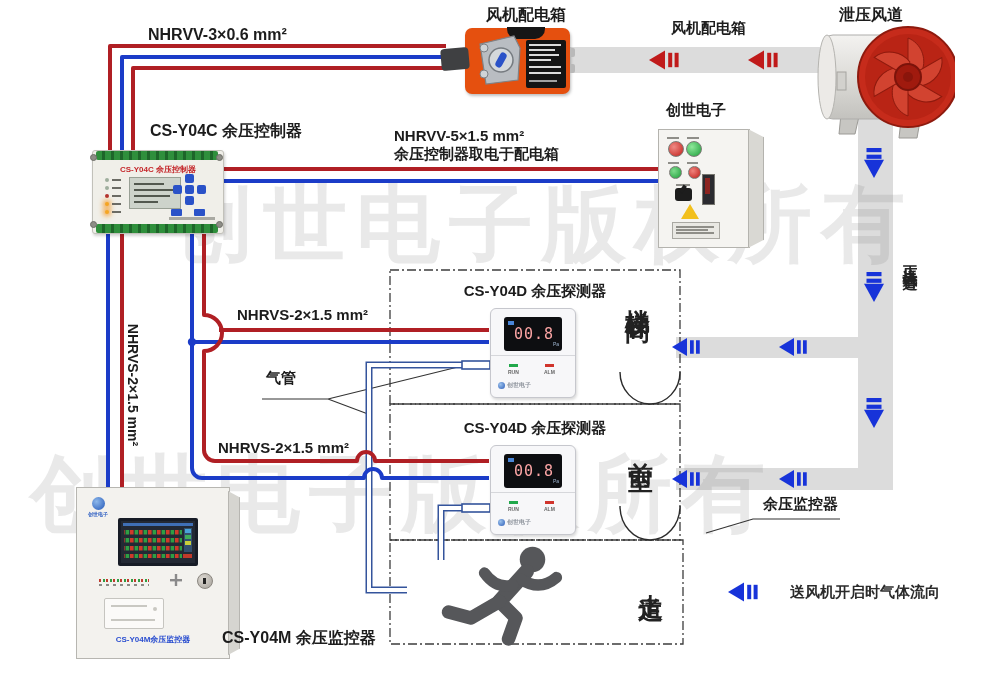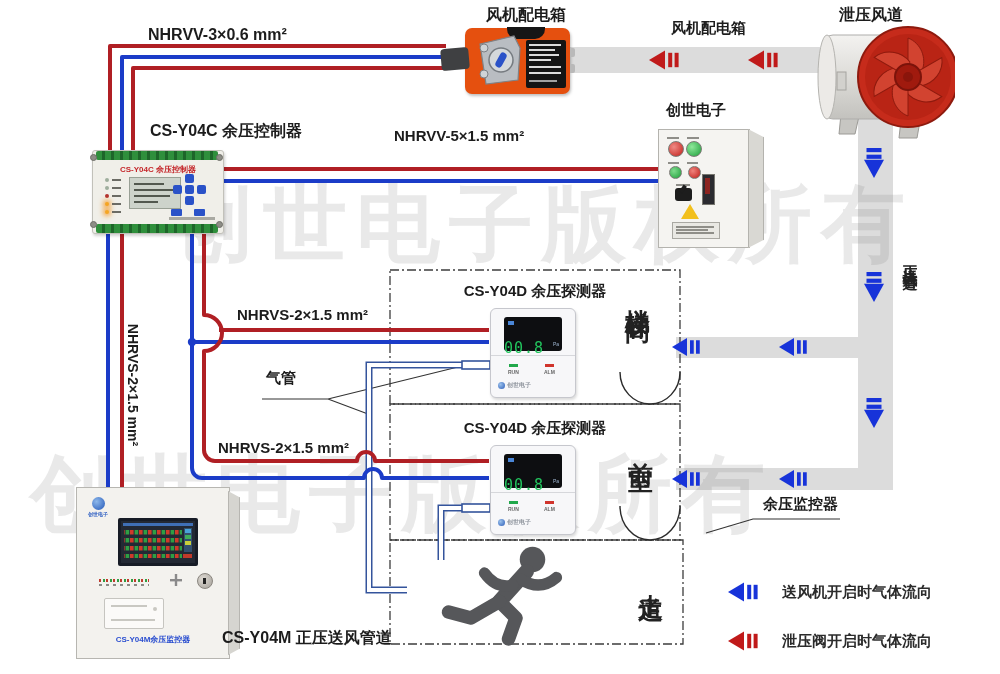--- a/index.html
+++ b/index.html
@@ -63,22 +63,22 @@
   .knob:after{content:"";position:absolute;left:6px;top:-3px;width:4px;height:8px;background:#1d1d1d;transform:rotate(35deg);}
   .meter{position:absolute;width:11px;height:29px;background:#2b2b30;border:1px solid #77766f;}
   .meter i{position:absolute;left:2px;top:3px;width:5px;height:16px;background:#8c2420;display:block;}
   .warn{position:absolute;width:0;height:0;border-left:9px solid transparent;border-right:9px solid transparent;border-bottom:15px solid #f2c01d;}
   .plate{position:absolute;background:#e9e8e3;border:1px solid #a9a8a2;}
   .plate i{position:absolute;left:3px;height:1.5px;background:#8f8e88;display:block;}
   
   .det{width:84px;height:88px;background:#f7f7f9;border:1px solid #c6c7cd;border-radius:6px;box-shadow:1px 2px 3px rgba(0,0,0,0.15);}
   .det .scr{position:absolute;left:13px;top:8px;width:58px;height:34px;background:#0d0e11;border-radius:3px;}
   .det .scr .ico{position:absolute;left:4px;top:4px;width:6px;height:4px;background:#4a86d8;}
-  .det .val{position:absolute;left:0;right:8px;top:22px;text-align:left;font-family:"DejaVu Sans Mono",monospace;
-            font-size:15px;color:#22c55e;letter-spacing:1px;}
+  .det .val{position:absolute;left:0;right:8px;top:8px;text-align:right;font-family:"DejaVu Sans Mono",monospace;
+            font-size:15px;color:#fca5a5;letter-spacing:1px;}
   .det .unit{position:absolute;right:3px;bottom:4px;font-size:5px;color:#9fb6d2;}
   .det .div{position:absolute;left:0;top:46px;width:100%;height:1px;background:#d6d7db;}
   .det .dash{position:absolute;width:9px;height:3px;}
   .det .dlbl{position:absolute;font-size:5px;color:#666;font-weight:bold;}
   .det .brand{position:absolute;left:7px;bottom:7px;display:flex;align-items:center;gap:2px;}
   .det .swirl{width:7px;height:7px;border-radius:50%;background:radial-gradient(circle at 35% 35%,#9cc2ec,#2b5cb8);}
   .det .btxt{font-size:6px;color:#8d939c;font-weight:bold;}
   
   .mon-front{left:76px;top:487px;width:152px;height:170px;background:#f3f2ee;border:1px solid #b7b6b1;}
   .mon-side{left:228px;top:491px;width:10px;height:162px;background:#d6d5d0;border:1px solid #b7b6b1;
@@ -91,21 +91,21 @@
      background:repeating-linear-gradient(90deg,#c23a2c 0 2px,transparent 2px 4px,#2f9e44 4px 6px,transparent 6px 7px);}
   .mon-ledlbl{position:absolute;left:22px;top:96px;width:50px;height:2px;
      background:repeating-linear-gradient(90deg,#8b8a85 0 3px,transparent 3px 7px);}
   .mon-lock{position:absolute;left:120px;top:85px;width:14px;height:14px;border-radius:50%;
      background:radial-gradient(circle at 35% 35%,#ddd9d2,#a5a19a);border:1px solid #8a867f;}
   .mon-lock:after{content:"";position:absolute;left:5px;top:4px;width:3px;height:6px;background:#222;}
   .mon-printer{position:absolute;left:27px;top:110px;width:58px;height:29px;background:#fbfaf8;border:1px solid #c6c5c0;border-radius:2px;}
   .mon-printer i{position:absolute;display:block;background:#c9c8c2;}
   .mon-plate{position:absolute;left:0;right:0;top:146px;text-align:center;font-size:8px;font-weight:bold;color:#2b4fd0;}
   
-  .legend-row{position:absolute;z-index:6;display:flex;align-items:center;gap:22px;}
+  .legend-row{position:absolute;z-index:6;display:flex;align-items:center;gap:30px;}
   .legend-row .lgl{font-size:15px;font-weight:bold;color:#2b2b2b;}
 </style>
 </head>
 <body>
 
 <div class="stage">
 
   <div class="duct" style="left:570px;top:47px;width:250px;height:26px;"></div>
   <div class="duct" style="left:858px;top:118px;width:35px;height:372px;"></div>
   <div class="duct" style="left:676px;top:337px;width:182px;height:21px;"></div>
@@ -424,51 +424,42 @@
       <path d="M55,22 C64,28 72,27 79,21" stroke-width="7.5"></path>
       <path d="M50,26 C42,28 36,25 31,18" stroke-width="7.5"></path>
       <path d="M41,37 L52,48 L47,62" stroke-width="9"></path>
       <path d="M41,37 L22,48 L7,44" stroke-width="9"></path>
     </g>
   </svg>
 
   <div class="lbl fs16" style="left:148px;top:26px;">NHRVV-3×0.6 mm²</div>
   <div class="lbl fs16" style="left:150px;top:121px;">CS-Y04C 余压控制器</div>
   <div class="lbl fs15" style="left:394px;top:127px;">NHRVV-5×1.5 mm²</div>
+  <div class="lbl fs15" style="left:394px;top:145px;">余压控制器取电于配电箱</div>
   <div class="lbl fs16" style="left:486px;top:5px;">风机配电箱</div>
   <div class="lbl fs15" style="left:671px;top:19px;">风机配电箱</div>
   <div class="lbl fs16" style="left:839px;top:5px;">泄压风道</div>
   <div class="lbl fs15" style="left:666px;top:101px;">创世电子</div>
   <div class="lbl fs15 center-lbl" style="left:390px;top:282px;width:290px;">CS-Y04D 余压探测器</div>
   <div class="lbl fs15 center-lbl" style="left:390px;top:419px;width:290px;">CS-Y04D 余压探测器</div>
   <div class="lbl fs15" style="left:237px;top:306px;">NHRVS-2×1.5 mm²</div>
   <div class="lbl fs15" style="left:218px;top:439px;">NHRVS-2×1.5 mm²</div>
   <div class="rot90" style="left:133px;top:385px;">NHRVS-2×1.5 mm²</div>
   <div class="lbl fs15" style="left:266px;top:369px;">气管</div>
-  <div class="lbl fs16" style="left:222px;top:628px;">CS-Y04M 正压送风管道</div>
+  <div class="lbl fs16" style="left:222px;top:628px;">CS-Y04M 余压监控器</div>
   <div class="lbl fs15" style="left:763px;top:495px;">余压监控器</div>
   <div class="vtext" style="left:900px;top:254px;">正压送风管道</div>
   <div class="room-name" style="left:622px;top:288px;">楼梯间</div>
   <div class="room-name" style="left:625px;top:442px;">前室</div>
   <div class="room-name" style="left:635px;top:573px;">走道</div>
 
   <div class="legend-row" style="left:728px;top:582px;">
     <div class="arrow blue" style="position:static;width:32px;height:20px;">
       <svg viewBox="0 0 40 24">
           <polygon points="20,0 20,24 0,12" fill="#1733d9"></polygon>
           <rect x="24" y="3" width="5" height="18" fill="#1733d9"></rect>
           <rect x="32" y="3" width="5" height="18" fill="#1733d9"></rect>
         </svg>
     </div>
     <span class="lgl">送风机开启时气体流向</span>
   </div>
-  <div class="legend-row" style="left:728px;top:631px;">
-    <div class="arrow red" style="position:static;width:32px;height:20px;">
-      <svg viewBox="0 0 40 24">
-          <polygon points="20,0 20,24 0,12" fill="#c01a1a"></polygon>
-          <rect x="24" y="3" width="5" height="18" fill="#c01a1a"></rect>
-          <rect x="32" y="3" width="5" height="18" fill="#c01a1a"></rect>
-        </svg>
-    </div>
-    <span class="lgl">泄压阀开启时气体流向</span>
-  </div>
 
 </div>
 
 </body></html>

